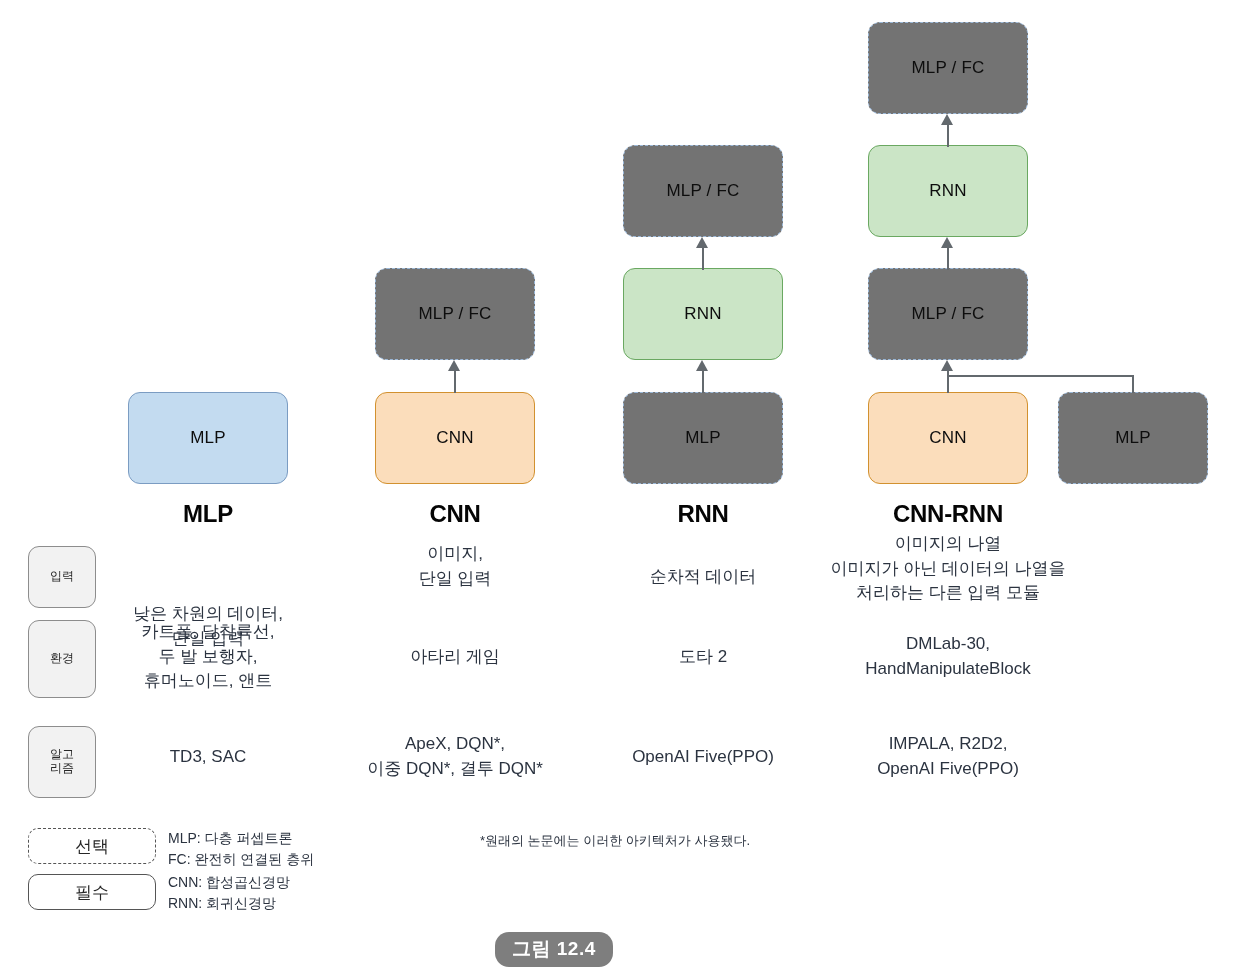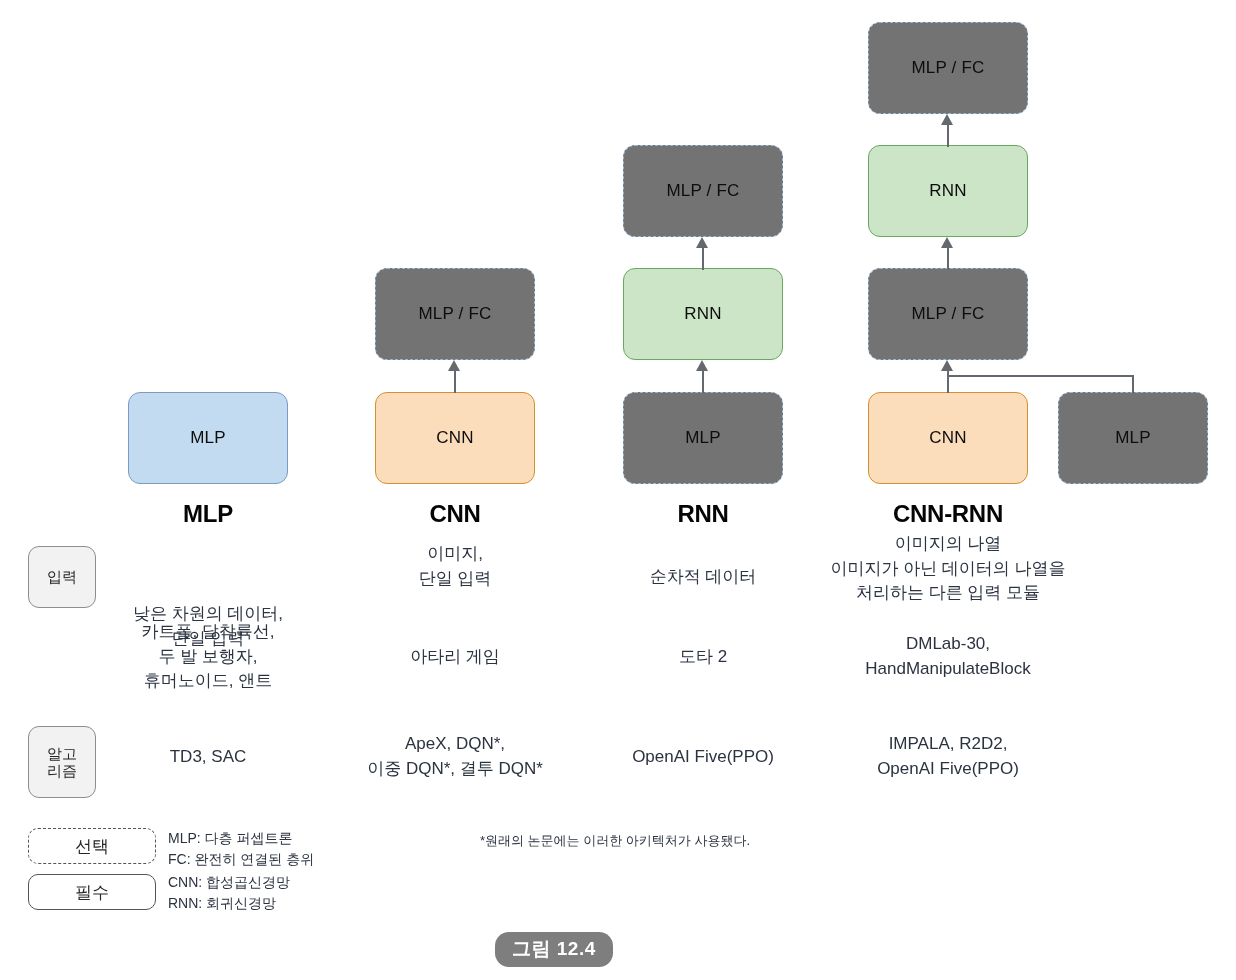--- a/index.html
+++ b/index.html
@@ -65,21 +65,21 @@
   }
 
   
   .row-chip{
     position:absolute;
     box-sizing:border-box;
     display:flex;align-items:center;justify-content:center;
     background:#f2f2f2;
     border:1.4px solid #8d8d8d;
     border-radius:11px;
-    font-size:15px;
+    font-size:12px;
     color:#262626;
     text-align:center;
     line-height:1.15;
     white-space:pre-line;
   }
 
   
   .cell{
     position:absolute;
     text-align:center;
@@ -192,20 +192,21 @@
 
   <div class="conn vline" style="left:1132px;top:375px;height:18px;"></div>
   <div class="conn hline" style="left:947px;top:375px;width:187px;"></div>
 
   <div class="col-title" style="left:128px;top:500px;width:160px;">MLP</div>
   <div class="col-title" style="left:375px;top:500px;width:160px;">CNN</div>
   <div class="col-title" style="left:623px;top:500px;width:160px;">RNN</div>
   <div class="col-title" style="left:868px;top:500px;width:160px;">CNN-RNN</div>
 
   <div class="row-chip" style="left:28px;top:546px;width:68px;height:62px;">입력</div>
+  <div class="row-chip" style="left:28px;top:620px;width:68px;height:78px;">환경</div>
   <div class="row-chip" style="left:28px;top:726px;width:68px;height:72px;">알고
 리즘</div>
 
   <div class="cell" style="left:108px;top:562px;width:200px;margin-top:40px;">낮은 차원의 데이터,
 단일 입력</div>
   <div class="cell" style="left:355px;top:542px;width:200px;">이미지,
 단일 입력</div>
   <div class="cell" style="left:818px;top:532px;width:260px;">이미지의 나열
 이미지가 아닌 데이터의 나열을
 처리하는 다른 입력 모듈</div>

